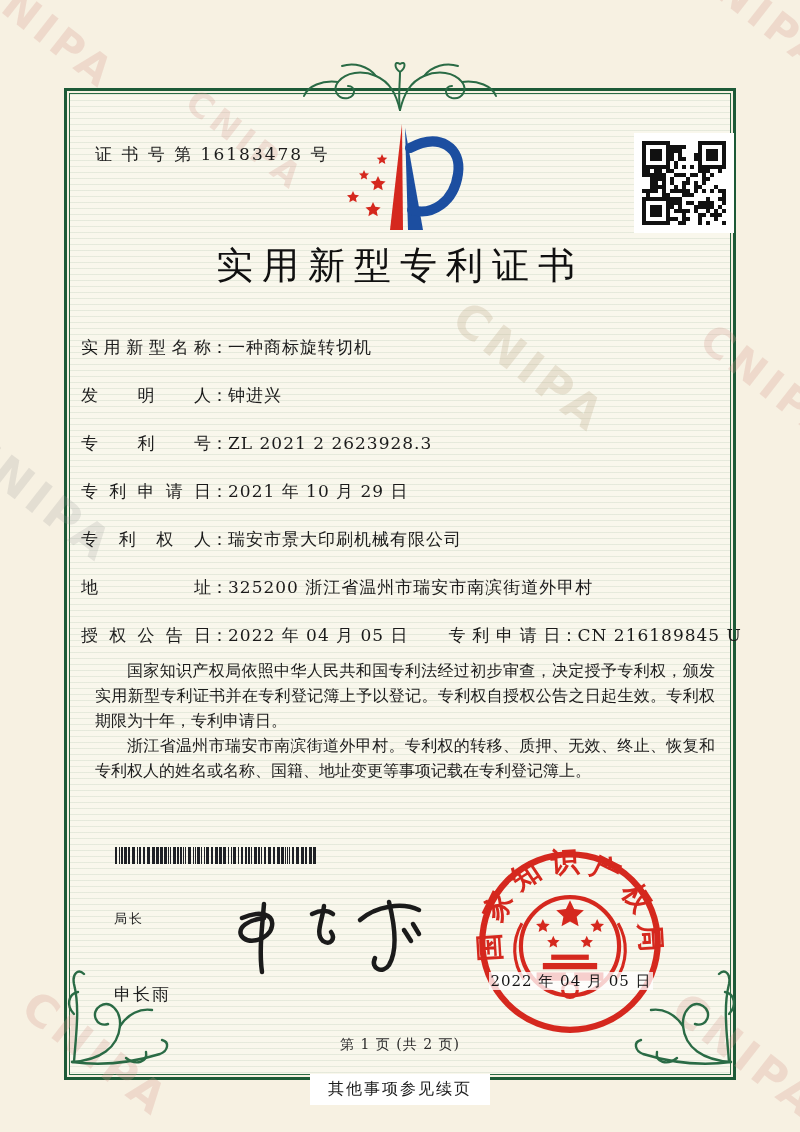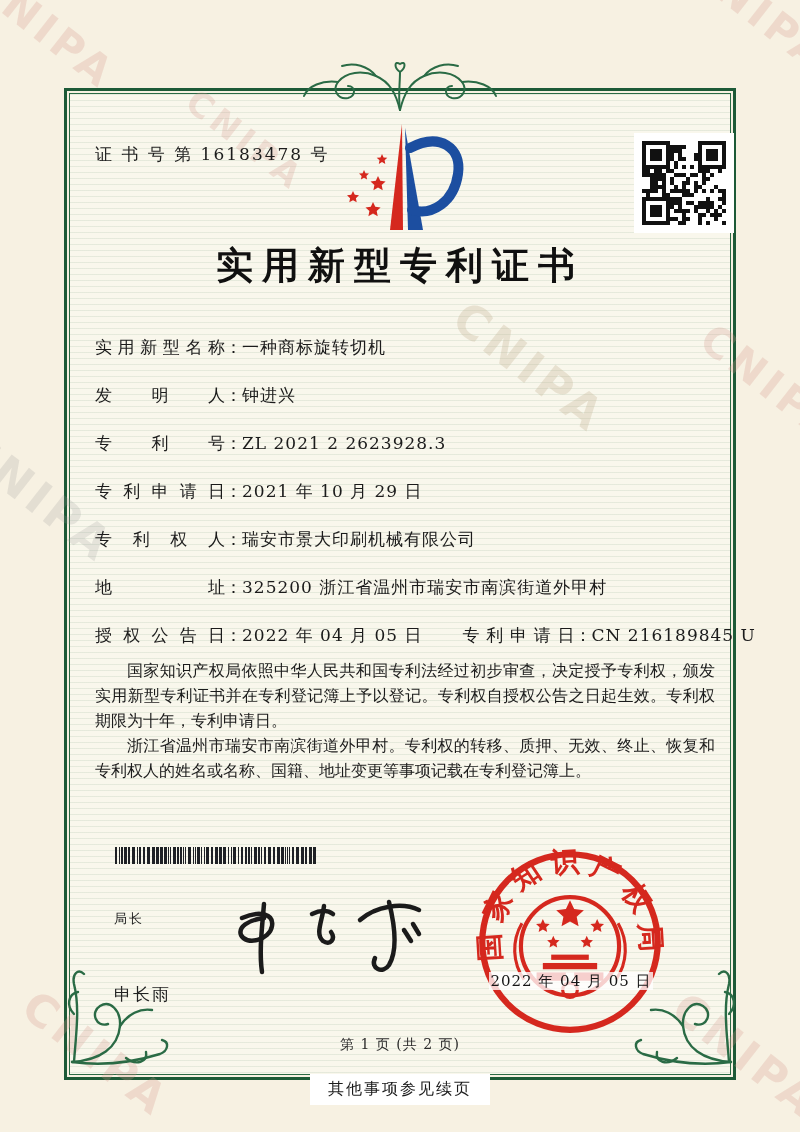--- a/index.html
+++ b/index.html
@@ -32,23 +32,23 @@
   .wm-pink{color:rgba(214,150,140,0.26);}
   .wm-gray{color:rgba(150,150,150,0.20);}
   .wm-beige{color:rgba(190,170,135,0.28);}
   
   .content{position:absolute;left:0;top:0;width:800px;height:1108px;z-index:3;}
   .content>*{position:absolute;}
   .cert-no{left:95px;top:143px;font-size:17px;letter-spacing:2px;color:#1c1c1c;}
   .logo{left:336px;top:118px;}
   .qr-box{left:634px;top:133px;width:100px;height:100px;background:#fff;
           display:flex;align-items:center;justify-content:center;}
-  .title{left:0;right:0;top:241px;text-align:center;font-size:37px;font-weight:bold;
+  .title{left:0;right:0;top:241px;text-align:center;font-size:37px;font-weight:normal;
          letter-spacing:9px;color:#101010;}
-  .fields{left:95px;top:336px;width:620px;}
+  .fields{left:81px;top:336px;width:620px;}
   .fields{position:absolute;}
   .frow{height:48px;font-size:17px;color:#1b1b1b;white-space:nowrap;}
   .flabel{display:inline-block;width:130px;text-align:justify;text-align-last:justify;
           vertical-align:top;}
   .fvalue{letter-spacing:1px;}
   .grant-no{margin-left:40px;}
   .grant-no .flabel{width:112px;}
   .paras{left:95px;top:658px;width:620px;font-size:16px;line-height:25px;
          text-align:justify;color:#1b1b1b;}
   .paras p{margin:0;text-indent:2em;}

